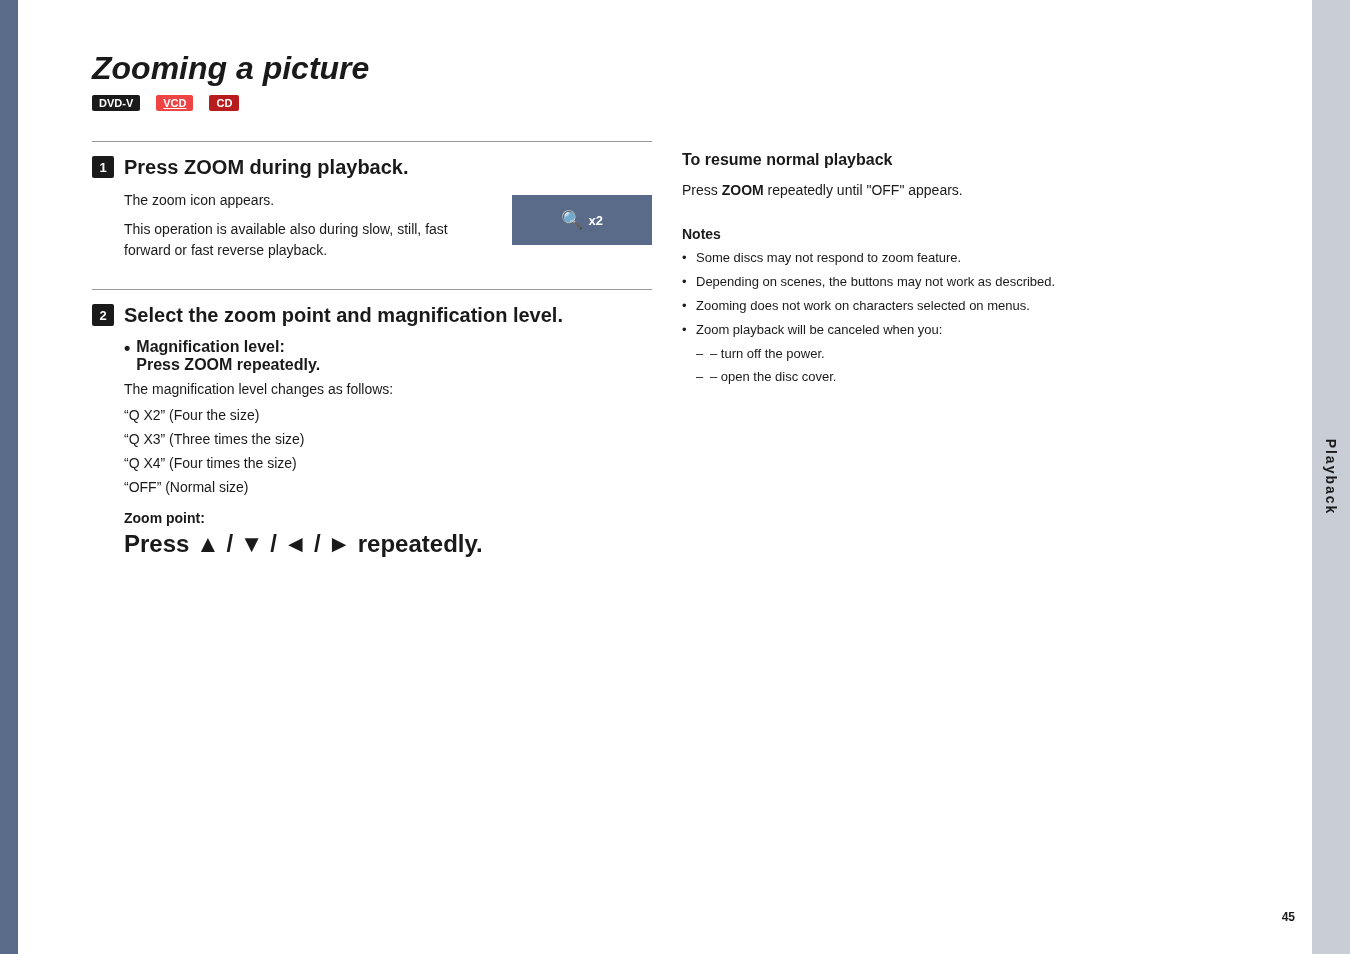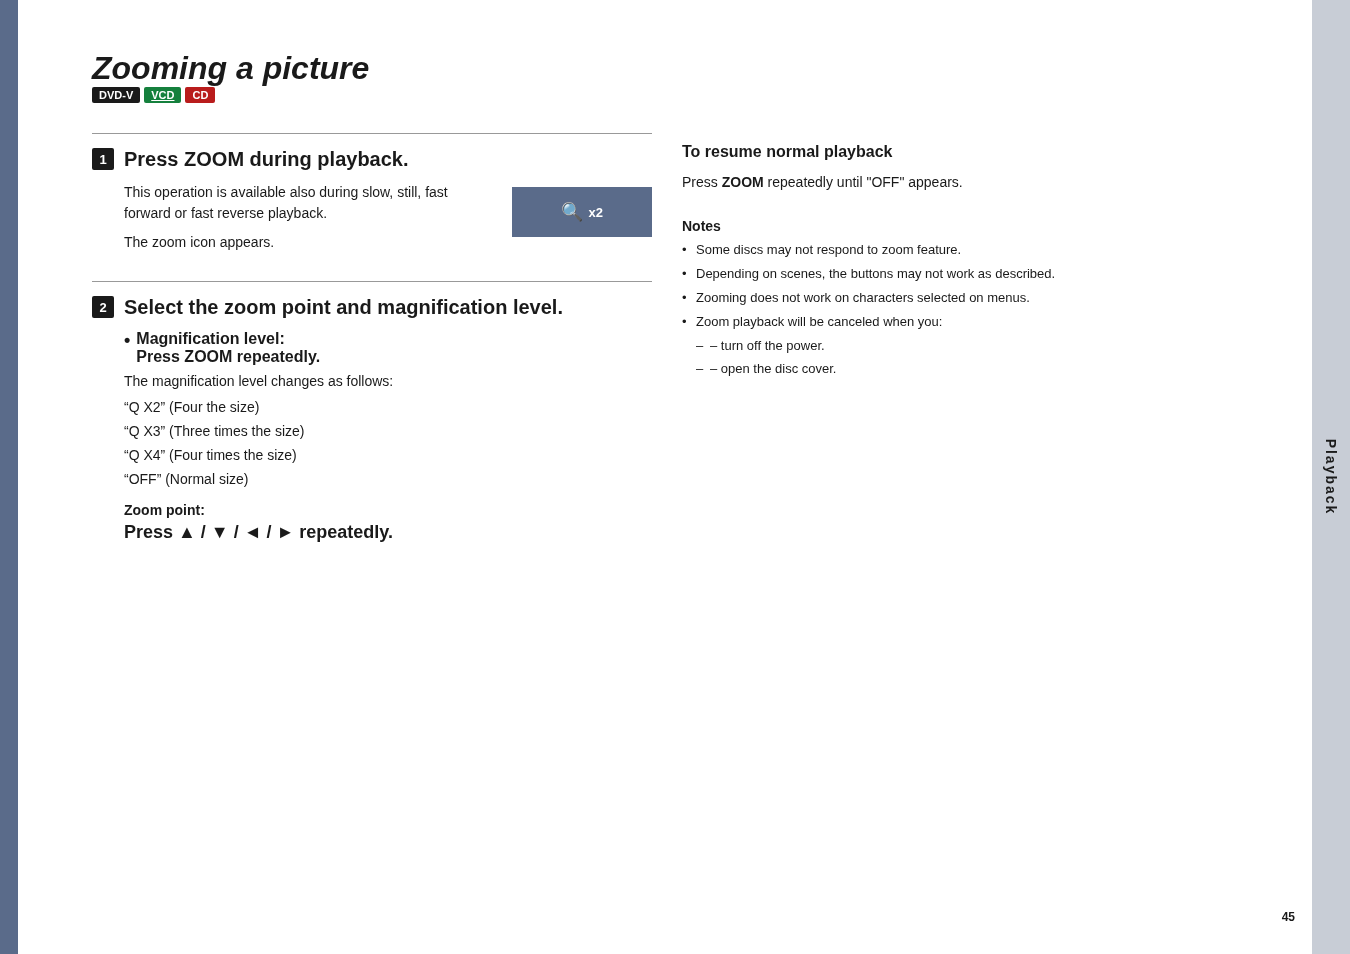--- a/index.html
+++ b/index.html
@@ -68,44 +68,45 @@
     .content {
       margin-left: 22px;
       padding-top: 20px;
     }
 
     
     .page-title {
       font-size: 32px;
       font-weight: bold;
       color: #1a1a1a;
+      margin-bottom: 8px;
       font-style: italic;
     }
 
     
     .format-badges {
       display: flex;
-      gap: 4px;
+      gap: 16px;
       margin-bottom: 30px;
     }
 
     .badge {
       padding: 2px 7px;
       font-size: 11px;
       font-weight: bold;
       border-radius: 2px;
       color: white;
     }
 
     .badge-dvdv {
       background: #1a1a1a;
     }
 
     .badge-vcd {
-      background: #15803d;
+      background: #ef4444;
       text-decoration: underline;
     }
 
     .badge-cd {
       background: #b91c1c;
     }
 
     
     .two-col {
       display: flex;
@@ -237,21 +238,21 @@
     }
 
     .zoom-point-title {
       font-size: 14px;
       font-weight: bold;
       margin-top: 10px;
       margin-bottom: 4px;
     }
 
     .zoom-point-desc {
-      font-size: 18px;
+      font-size: 24px;
       font-weight: bold;
     }
 
     .resume-title-text {
       font-size: 16px;
       font-weight: bold;
     }
 
     .resume-desc {
       font-size: 14px;
@@ -331,22 +332,22 @@
 
       <div class="left-col">
 
         <div class="step-section">
           <div class="step-header">
             <span class="step-number">1</span>
             <span class="step-title">Press ZOOM during playback.</span>
           </div>
           <div class="step1-content">
             <div class="step1-text">
+              <p>The zoom icon appears.</p>
               <p>This operation is available also during slow, still, fast forward or fast reverse playback.</p>
-              <p>The zoom icon appears.</p>
             </div>
             <div class="zoom-icon-box">
               <div class="zoom-icon-content">
                 <span style="font-size:18px;">🔍</span>
                 <span style="font-size:13px; font-weight:bold;">x2</span>
               </div>
             </div>
           </div>
         </div>
 

